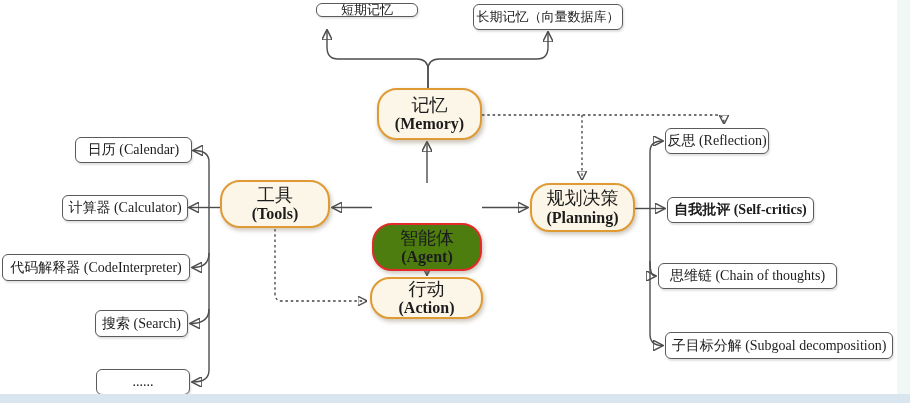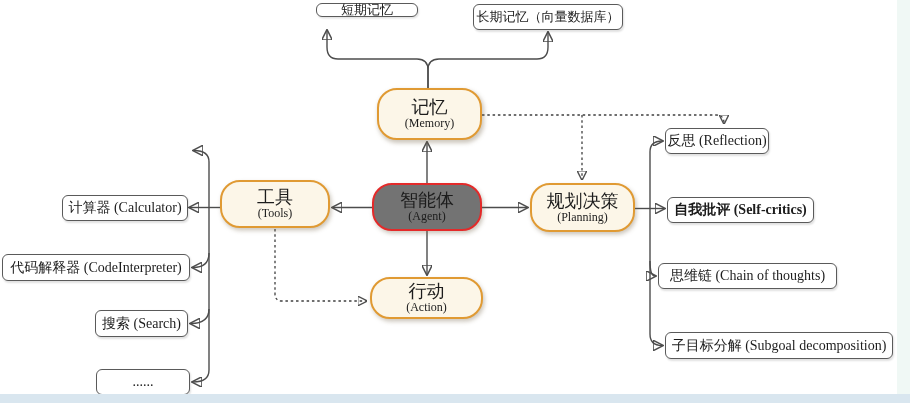--- a/index.html
+++ b/index.html
@@ -15,28 +15,28 @@
 
   .node {
     position:absolute; display:flex; align-items:center; justify-content:center;
     text-align:center; color:#1c1c1c; box-sizing:border-box;
   }
   .node.col { flex-direction:column; line-height:1.12; }
   .module {
     border:2.5px solid #e09a33; border-radius:20px; background:#fcf6e8;
     box-shadow:1.5px 2.5px 4px rgba(120,105,80,0.38);
   }
-  .module.red { border-color:#e32a2a; background:#737373; }
+  .module.red { border-color:#e32a2a; background:#4d7c0f;margin-top:40px; }
   .leaf {
     border:1.5px solid #5a5a5a; border-radius:6px; background:#ffffff;
     font-size:14px; box-shadow:1px 1.5px 2px rgba(0,0,0,0.12); white-space:nowrap;
   }
   .leaf.top { font-size:13px; }
   .zh { font-size:18px; }
-  .en { font-size:12px; }
+  .en { font-size:16px;font-weight:bold; }
 </style>
 </head>
 <body>
 
 <div class="canvas">
 
   <svg class="connectors" viewBox="0 0 910 403">
     <defs>
       <marker id="ah" viewBox="0 0 10 10" refX="8.5" refY="5" markerWidth="7.5" markerHeight="7.5" orient="auto-start-reverse">
         <path d="M0,0 L10,5 L0,10 z" fill="#222" stroke="none"></path>
@@ -90,20 +90,23 @@
   </div>
   <div class="node col module" style="left:530px; top:183px; width:105px; height:49px;">
     <span class="zh">规划决策</span>
     <span class="en">(Planning)</span>
   </div>
   <div class="node col module" style="left:370px; top:277px; width:113px; height:42px;">
     <span class="zh">行动</span>
     <span class="en">(Action)</span>
   </div>
 
+  <div class="node leaf" style="left:75px; top:137px; width:117px; height:26px;">
+    <span>日历 (Calendar)</span>
+  </div>
   <div class="node leaf" style="left:62px; top:195px; width:126px; height:26px;">
     <span>计算器 (Calculator)</span>
   </div>
   <div class="node leaf" style="left:2px; top:254px; width:188px; height:27px;">
     <span>代码解释器 (CodeInterpreter)</span>
   </div>
   <div class="node leaf" style="left:95px; top:310px; width:93px; height:27px;">
     <span>搜索 (Search)</span>
   </div>
   <div class="node leaf" style="left:96px; top:369px; width:94px; height:26px;">

